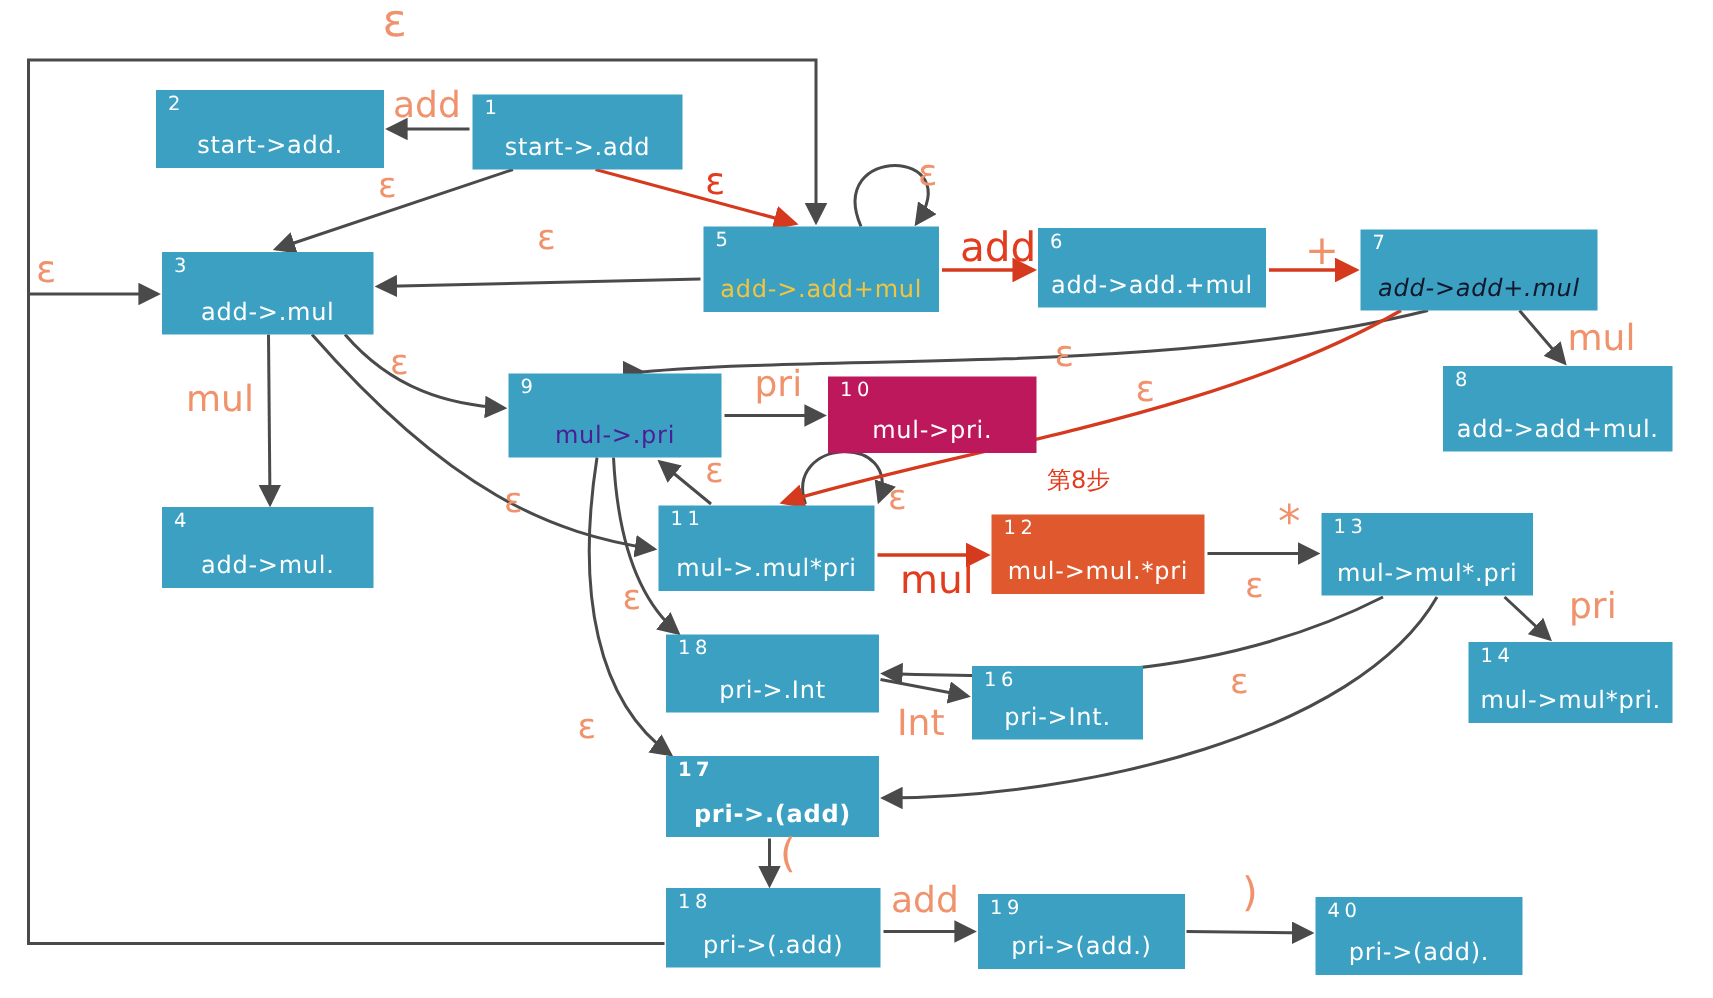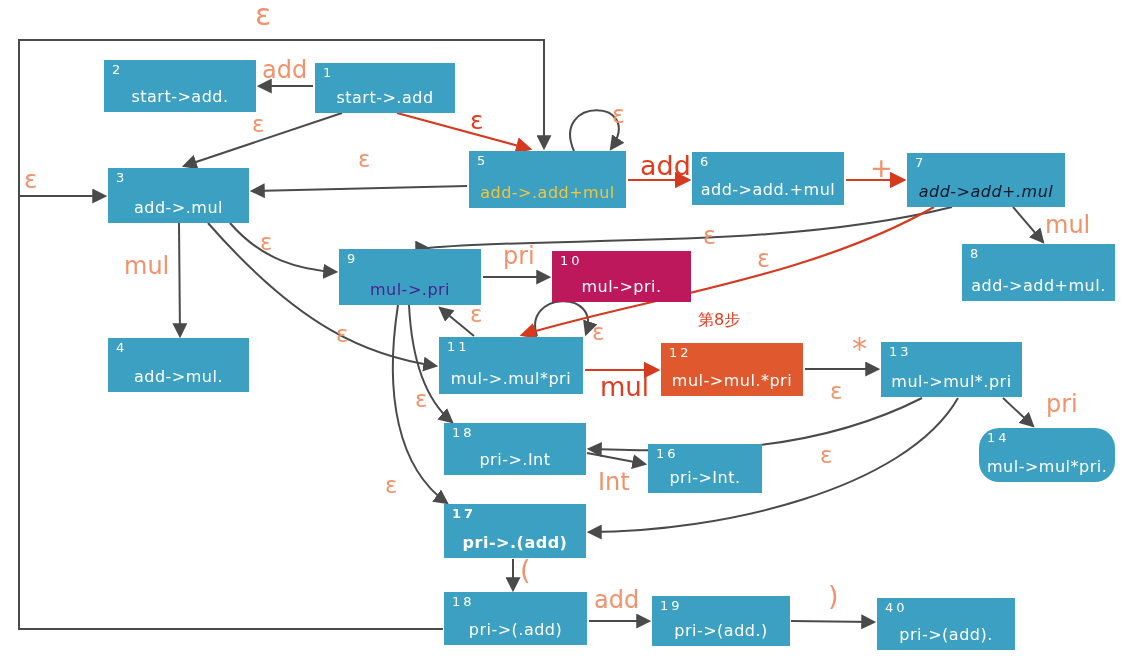--- a/index.html
+++ b/index.html
@@ -108,21 +108,21 @@
         <span class="txt" style="color: rgb(255, 255, 255);">mul-&gt;.mul*pri</span>
       </div>
       <div class="node" style="left: 661px; top: 343px; width: 142px; height: 53px; background: rgb(224, 88, 45);">
         <span class="num">12</span>
         <span class="txt" style="color: rgb(255, 255, 255);">mul-&gt;mul.*pri</span>
       </div>
       <div class="node" style="left: 881px; top: 342px; width: 141px; height: 55px; background: rgb(59, 160, 194);">
         <span class="num">13</span>
         <span class="txt" style="color: rgb(255, 255, 255);">mul-&gt;mul*.pri</span>
       </div>
-      <div class="node" style="left: 979px; top: 428px; width: 136px; height: 54px; background: rgb(59, 160, 194); border-radius: 20px;">
+      <div class="node" style="left: 979px; top: 428px; width: 136px; height: 54px; background: rgb(59, 160, 194);">
         <span class="num">14</span>
         <span class="txt" style="color: rgb(255, 255, 255);">mul-&gt;mul*pri.</span>
       </div>
       <div class="node" style="left: 444px; top: 423px; width: 142px; height: 52px; background: rgb(59, 160, 194);">
         <span class="num">18</span>
         <span class="txt" style="color: rgb(255, 255, 255);">pri-&gt;.Int</span>
       </div>
       <div class="node" style="left: 648px; top: 444px; width: 114px; height: 49px; background: rgb(59, 160, 194);">
         <span class="num">16</span>
         <span class="txt" style="color: rgb(255, 255, 255);">pri-&gt;Int.</span>

